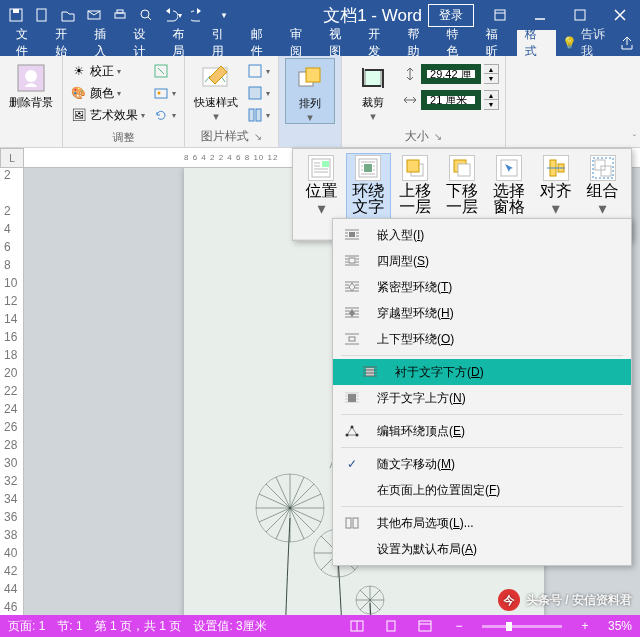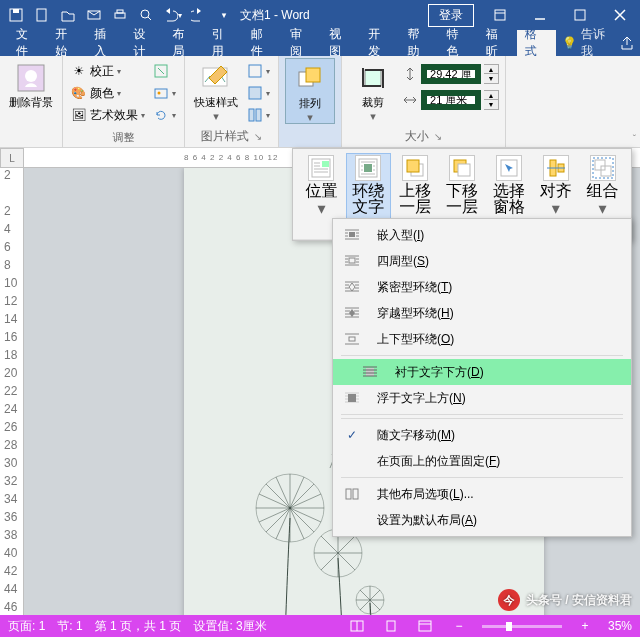--- a/index.html
+++ b/index.html
@@ -2,21 +2,21 @@
 <html><head>
 <meta charset="utf-8">
 <style>
 * { margin:0; padding:0; box-sizing:border-box; font-family:"Microsoft YaHei",SimSun,sans-serif; font-size:12px; }
 body { width:640px; height:637px; background:#e6e6e6; overflow:hidden; position:relative; }
 
 
 .titlebar { height:30px; background:#2b579a; display:flex; align-items:center; color:#fff; }
 .qat { display:flex; gap:2px; padding:0 4px; align-items:center; height:100%; }
 .qat .btn { width:24px; height:24px; display:flex; align-items:center; justify-content:center; cursor:pointer; }
-.title-center { flex:1; text-align:left; font-size:12px; }
+.title-center { flex:1; text-align:right; font-size:17px; }
 .login-btn { padding:2px 10px; border:1px solid #fff; margin:0 6px; cursor:pointer; font-size:12px; }
 .wincontrols { display:flex; height:100%; }
 .wincontrols .wc { width:40px; display:flex; align-items:center; justify-content:center; cursor:pointer; }
 
 
 .tabbar { height:26px; background:#2b579a; display:flex; align-items:stretch; color:#fff;padding-left:8px; }
 .tab { padding:0 8px; display:flex; align-items:center; cursor:pointer; font-size:12px; }
 .tab.active { background:#f3f3f3; color:#2b579a; }
 .tell-me { display:flex; align-items:center; gap:4px; margin-left:6px; opacity:.85; }
 .tabbar .spacer { flex:1; }
@@ -59,21 +59,21 @@
 
 .drop1 { position:absolute; top:148px; left:292px; width:340px; background:#f3f3f3; border:1px solid #c6c6c6; box-shadow:2px 2px 6px rgba(0,0,0,.25); z-index:20; }
 .drop1 .row1 { display:flex; padding:4px 6px; gap:2px; border-bottom:1px solid #e0e0e0; }
 .drop1 .row1 .db { width:48px; display:flex; flex-direction:column; align-items:center; gap:2px; cursor:pointer; padding:2px 0; }
 .drop1 .row1 .db.sel { background:#cde0f7; border:1px solid #9ac1ee; padding:1px 0; }
 .drop1 .row1 .db .dic { width:26px; height:26px; background:#fff; border:1px solid #c9c9c9; position:relative; }
 .drop1 .row1 .db span { font-size:16px; line-height:1; text-align:center; }
 
 .menu { position:absolute; top:218px; left:332px; width:300px; background:#f3f3f3; border:1px solid #c6c6c6; box-shadow:2px 2px 6px rgba(0,0,0,.25); z-index:21; padding:3px 0; }
 .menu .mi { height:26px; display:flex; align-items:center; gap:16px; padding:0 12px 0 10px; cursor:pointer; font-size:12px; }
-.menu .mi.sel { background:#86efac;padding-left:28px; }
+.menu .mi.sel { background:#14b8a6;padding-left:28px; }
 .menu .mi .mic { width:18px; height:16px; display:flex; align-items:center; justify-content:center; }
 .menu .sep { height:1px; background:#d9d9d9; margin:3px 8px; }
 .menu .chk { width:18px; text-align:center; color:#2b579a; }
 
 
 .status { position:absolute; bottom:0; left:0; right:0; height:22px; background:#d946ef; color:#fff; display:flex; align-items:center; font-size:11px; gap:12px; padding:0 8px; }
 .status .sb { cursor:pointer; }
 .status .spacer { flex:1; }
 .status .viewbtn { width:22px; display:flex; justify-content:center; cursor:pointer; }
 .zoomslider { width:80px; height:3px; background:rgba(255,255,255,.5); position:relative; }
@@ -619,20 +619,31 @@
   <div class="mi">
       <span class="mic">
         <svg width="16" height="14">
           <path d="M1 2h14M1 5h14M1 8h14M1 11h14" stroke="#ccc"></path>
           <rect x="4" y="3" width="8" height="8" fill="#888"></rect>
         </svg>
       </span>
       <span><span>浮于文字上方</span>(<span class="u">N</span>)</span>
     </div>
   <div class="sep"></div>
+  <div class="mi">
+      <span class="mic">
+        <svg width="16" height="14">
+          <path d="M3 11L8 3l5 8z" fill="none" stroke="#888"></path>
+          <circle cx="3" cy="11" r="1.5" fill="#333"></circle>
+          <circle cx="8" cy="3" r="1.5" fill="#333"></circle>
+          <circle cx="13" cy="11" r="1.5" fill="#333"></circle>
+        </svg>
+      </span>
+      <span><span>编辑环绕顶点</span>(<span class="u">E</span>)</span>
+    </div>
   <div class="sep"></div>
   <div class="mi">
       <span class="chk">✓</span>
       <span><span>随文字移动</span>(<span class="u">M</span>)</span>
     </div>
   <div class="mi">
       <span class="chk"></span>
       <span><span>在页面上的位置固定</span>(<span class="u">F</span>)</span>
     </div>
   <div class="sep"></div>

